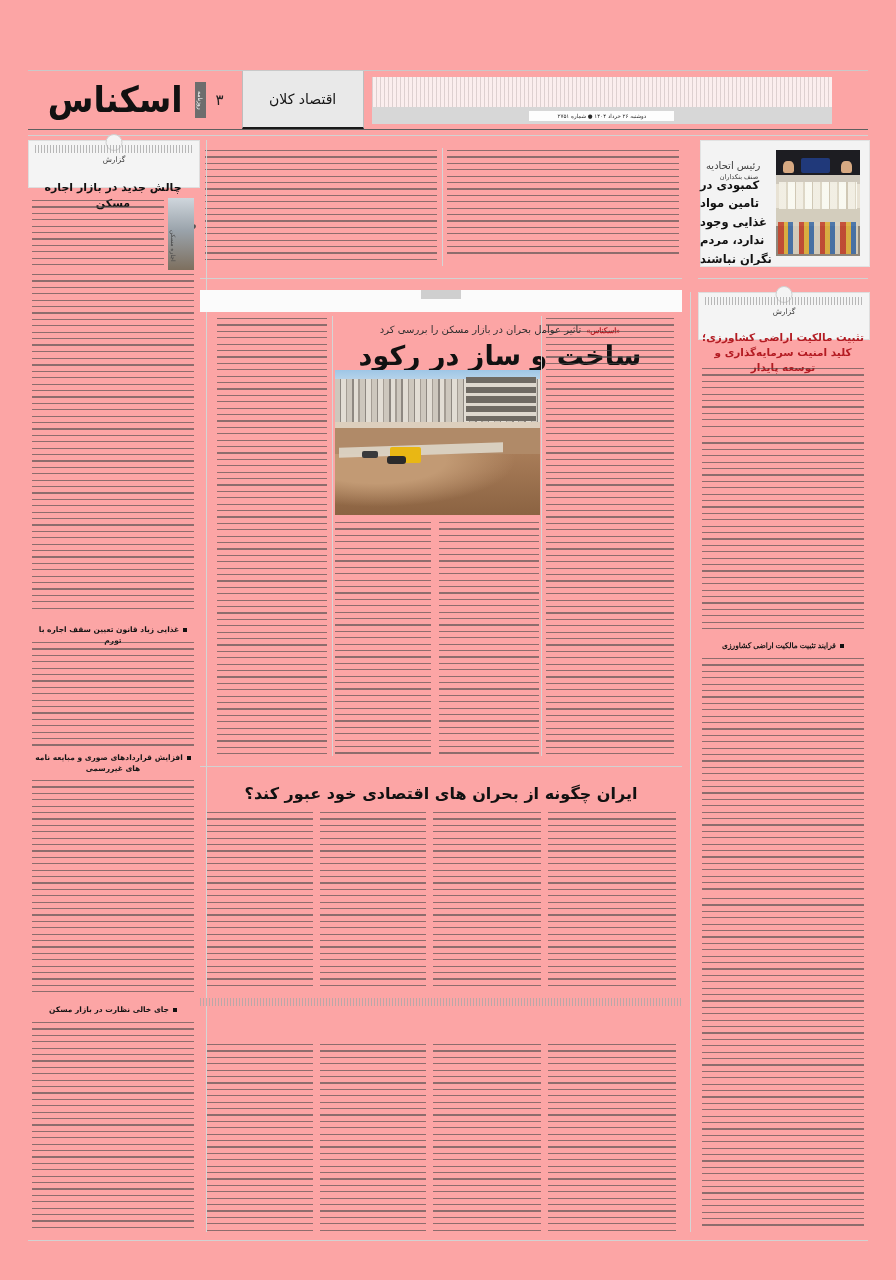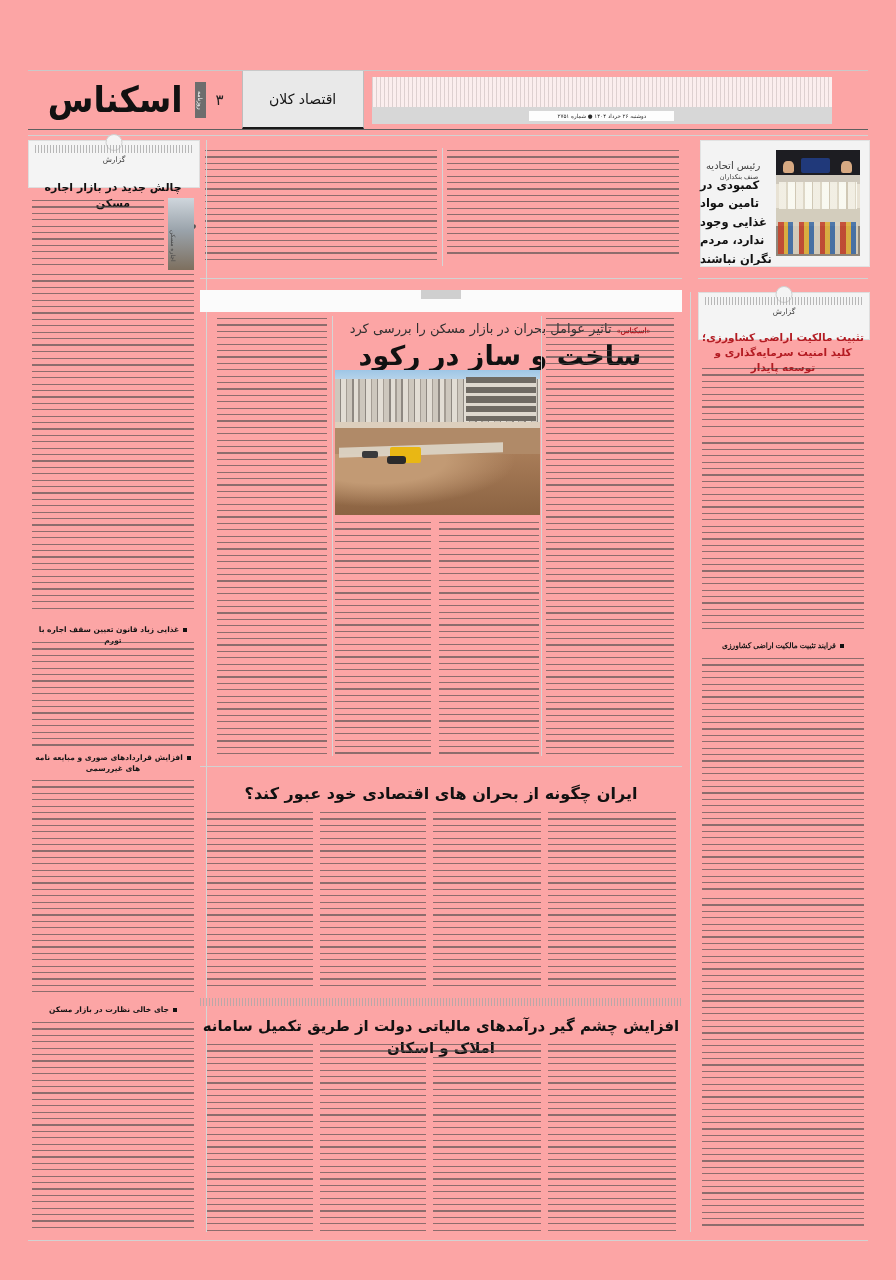--- a/index.html
+++ b/index.html
@@ -290,21 +290,21 @@
   <div class="lines" style="position:absolute;left:32px;top:1022px;width:162px;height:206px;"></div>
 
   <div class="vrule" style="left:206px;top:140px;height:1092px;"></div>
 
   <div class="panel" style="left:200px;top:290px;width:482px;height:22px;background:#fbfbfb;border:none;">
     <div style="position:absolute;left:50%;top:0;transform:translateX(-50%);width:40px;height:9px;background:#cfcfcf;"></div>
   </div>
 
   <div style="position:absolute;left:330px;top:318px;width:340px;text-align:center;">
     <span style="font-size:7.5px;font-weight:bold;color:#b31b22;font-family:Liberation Serif, serif;">«اسکناس»</span>
-    <span style="font-size:13px;color:#2f2f2f;">تاثیر عوامل بحران در بازار مسکن را بررسی کرد</span>
+    <span style="font-size:10px;color:#2f2f2f;">تاثیر عوامل بحران در بازار مسکن را بررسی کرد</span>
   </div>
 
   <div class="hl" style="position:absolute;left:330px;top:336px;width:340px;font-size:27px;letter-spacing:-.5px;">ساخت و ساز در رکود</div>
 
   <div class="photo photo-constr" style="left:335px;top:370px;width:205px;height:145px;">
     <div class="sky"></div>
     <div class="towers"></div>
     <div class="block-r"></div>
     <div class="dirt"></div>
     <div class="road"></div>
@@ -324,21 +324,20 @@
 
   <div class="hl" style="position:absolute;left:200px;top:782px;width:482px;font-size:16px;">ایران چگونه از بحران های اقتصادی خود عبور کند؟</div>
 
   <div class="lines" style="position:absolute;left:548px;top:812px;width:128px;height:176px;"></div>
   <div class="lines" style="position:absolute;left:433px;top:812px;width:108px;height:176px;"></div>
   <div class="lines" style="position:absolute;left:320px;top:812px;width:106px;height:176px;"></div>
   <div class="lines" style="position:absolute;left:207px;top:812px;width:106px;height:176px;"></div>
 
   <div class="hr-hatch" style="left:200px;top:998px;width:482px;"></div>
 
-  <div class="hl" style="position:absolute;left:200px;top:1016px;width:482px;font-size:15px;">افزایش چشم گیر درآمدهای مالیاتی دولت از طریق تکمیل سامانه املاک و اسکان</div>
 
   <div class="lines" style="position:absolute;left:548px;top:1044px;width:128px;height:188px;"></div>
   <div class="lines" style="position:absolute;left:433px;top:1044px;width:108px;height:188px;"></div>
   <div class="lines" style="position:absolute;left:320px;top:1044px;width:106px;height:188px;"></div>
   <div class="lines" style="position:absolute;left:207px;top:1044px;width:106px;height:188px;"></div>
 
   <div class="hr-thin" style="left:28px;top:1240px;width:840px;"></div>
 
 </div>
 

